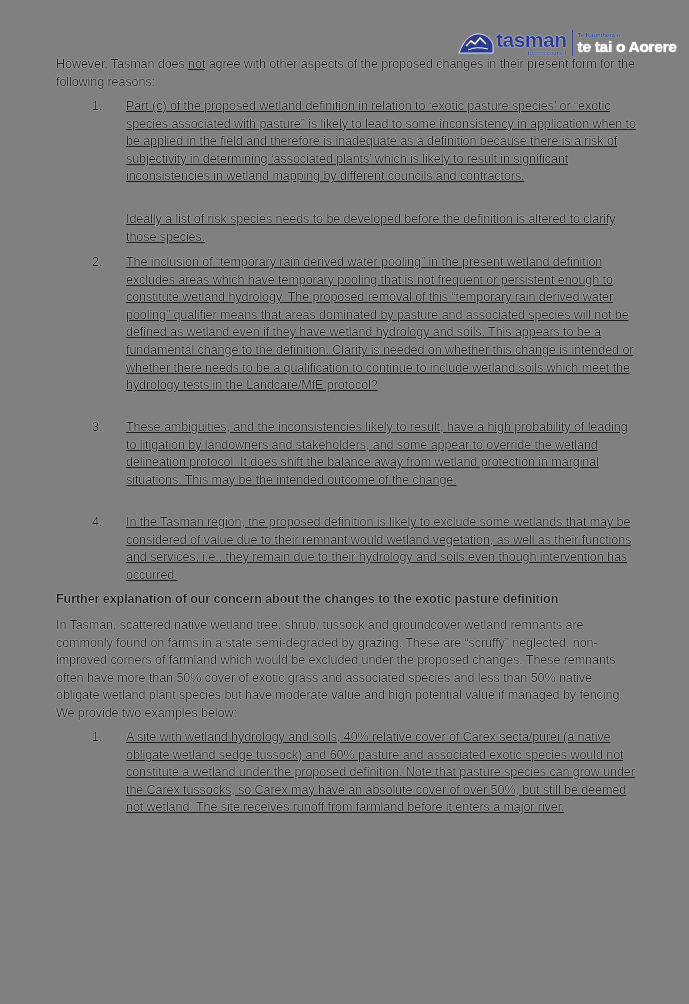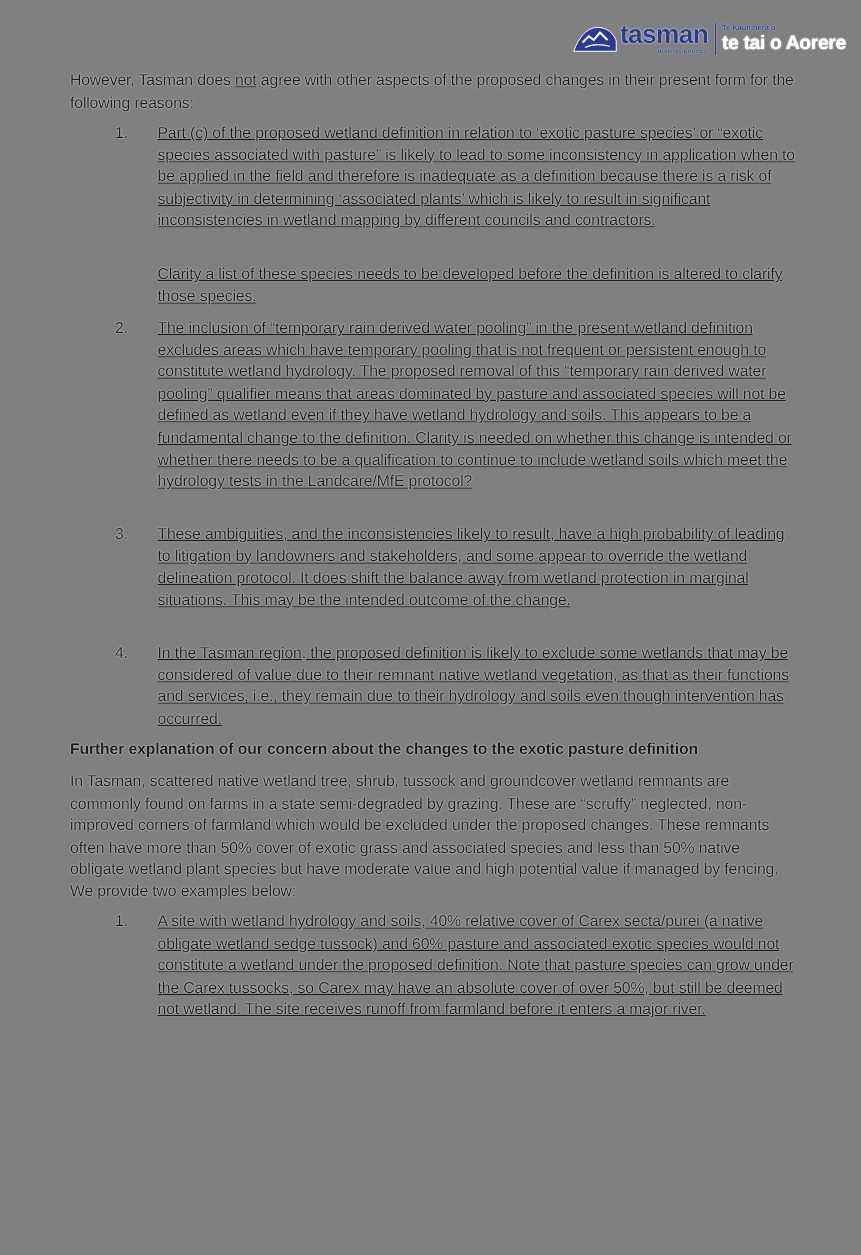--- a/index.html
+++ b/index.html
@@ -5,21 +5,21 @@
   html, body { margin: 0; padding: 0; }
   body {
     width: 689px; height: 1004px; background: #808080; position: relative; overflow: hidden;
     font-family: "Liberation Sans", sans-serif; color: #1a1a1a;
   }
   .text {
     font-size: 12.6px; line-height: 17.6px; letter-spacing: -0.1px;
     text-shadow: 0 0 1px #e6e6e6, 0 0 1px #e6e6e6;
   }
   .logo {
-    position: absolute; left: 458px; top: 14px; height: 34px; display: flex; align-items: center;
+    position: absolute; left: 458px; top: 26px; height: 34px; display: flex; align-items: center;
   }
   .logo .mark { width: 36px; height: 24px; margin-right: 2px; }
   .logo .word { color: #2b3a8f; font-weight: bold; font-size: 21px; letter-spacing: -0.5px; line-height: 20px; text-shadow: 0 0 1px #fff,0 0 1px #fff; }
   .logo .sub { color: #2b3a8f; font-size: 5px; text-align: right; line-height: 6px; text-shadow: 0 0 1px #fff; font-weight: bold; letter-spacing: 0.3px; }
   .logo .bar { width: 1px; height: 26px; background: #2b3a8f; margin: 0 5px 0 5px; box-shadow: 0 0 1px #fff; }
   .logo .small { color: #2b3a8f; font-size: 6px; line-height: 7px; font-weight: bold; text-shadow: 0 0 1px #fff; }
   .logo .maori { color: #ffffff; font-weight: bold; font-size: 15.5px; line-height: 16px; letter-spacing: -0.3px; text-shadow: 0 0 1px #fff,0 0 1px #fff; }
   .para { position: absolute; left: 56px; width: 580px; margin: 0; }
   .item { position: absolute; left: 56px; width: 580px; }
   .item .num { position: absolute; left: 36px; top: 0; }
@@ -45,36 +45,36 @@
     <div class="small">Te Kaunihera o</div>
     <div class="maori">te tai o Aorere</div>
   </div>
 </div>
 
 <p class="para text" style="top:56px;"><span>However, Tasman does </span><u>not</u><span> agree with other aspects of the proposed changes in their present form for the following reasons:</span></p>
 
 <div class="item text" style="top:98px;">
   <span class="num">1.</span>
   <p class="body" style="top:0;">Part (c) of the proposed wetland definition in relation to ‘exotic pasture species’ or “exotic species associated with pasture” is likely to lead to some inconsistency in application when to be applied in the field and therefore is inadequate as a definition because there is a risk of subjectivity in determining ‘associated plants’ which is likely to result in significant inconsistencies in wetland mapping by different councils and contractors.</p>
-  <p class="body" style="top:113px;">Clarity a list of these species needs to be developed before the definition is altered to clarify those species.</p>
+  <p class="body" style="top:113px;">Ideally a list of risk species needs to be developed before the definition is altered to clarify those species.</p>
 </div>
 
 <div class="item text" style="top:254px;">
   <span class="num">2.</span>
   <p class="body" style="top:0;">The inclusion of “temporary rain derived water pooling” in the present wetland definition excludes areas which have temporary pooling that is not frequent or persistent enough to constitute wetland hydrology. The proposed removal of this “temporary rain derived water pooling” qualifier means that areas dominated by pasture and associated species will not be defined as wetland even if they have wetland hydrology and soils. This appears to be a fundamental change to the definition. Clarity is needed on whether this change is intended or whether there needs to be a qualification to continue to include wetland soils which meet the hydrology tests in the Landcare/MfE protocol?</p>
 </div>
 
 <div class="item text" style="top:419px;">
   <span class="num">3.</span>
   <p class="body" style="top:0;">These ambiguities, and the inconsistencies likely to result, have a high probability of leading to litigation by landowners and stakeholders, and some appear to override the wetland delineation protocol. It does shift the balance away from wetland protection in marginal situations. This may be the intended outcome of the change.</p>
 </div>
 
 <div class="item text" style="top:514px;">
   <span class="num">4.</span>
-  <p class="body" style="top:0;">In the Tasman region, the proposed definition is likely to exclude some wetlands that may be considered of value due to their remnant native wetland vegetation, as that as their functions and services, i.e., they remain due to their hydrology and soils even though intervention has occurred.</p>
+  <p class="body" style="top:0;">In the Tasman region, the proposed definition is likely to exclude some wetlands that may be considered of value due to their remnant would wetland vegetation, as well as their functions and services, i.e., they remain due to their hydrology and soils even though intervention has occurred.</p>
 </div>
 
 <p class="para text heading" style="top:591px;">Further explanation of our concern about the changes to the exotic pasture definition</p>
 
 <p class="para text" style="top:617px;">In Tasman, scattered native wetland tree, shrub, tussock and groundcover wetland remnants are commonly found on farms in a state semi-degraded by grazing. These are “scruffy” neglected, non-improved corners of farmland which would be excluded under the proposed changes. These remnants often have more than 50% cover of exotic grass and associated species and less than 50% native obligate wetland plant species but have moderate value and high potential value if managed by fencing. We provide two examples below:</p>
 
 <div class="item text" style="top:729px;">
   <span class="num">1.</span>
   <p class="body" style="top:0;">A site with wetland hydrology and soils, 40% relative cover of Carex secta/purei (a native obligate wetland sedge tussock) and 60% pasture and associated exotic species would not constitute a wetland under the proposed definition. Note that pasture species can grow under the Carex tussocks, so Carex may have an absolute cover of over 50%, but still be deemed not wetland. The site receives runoff from farmland before it enters a major river.</p>
 </div>

